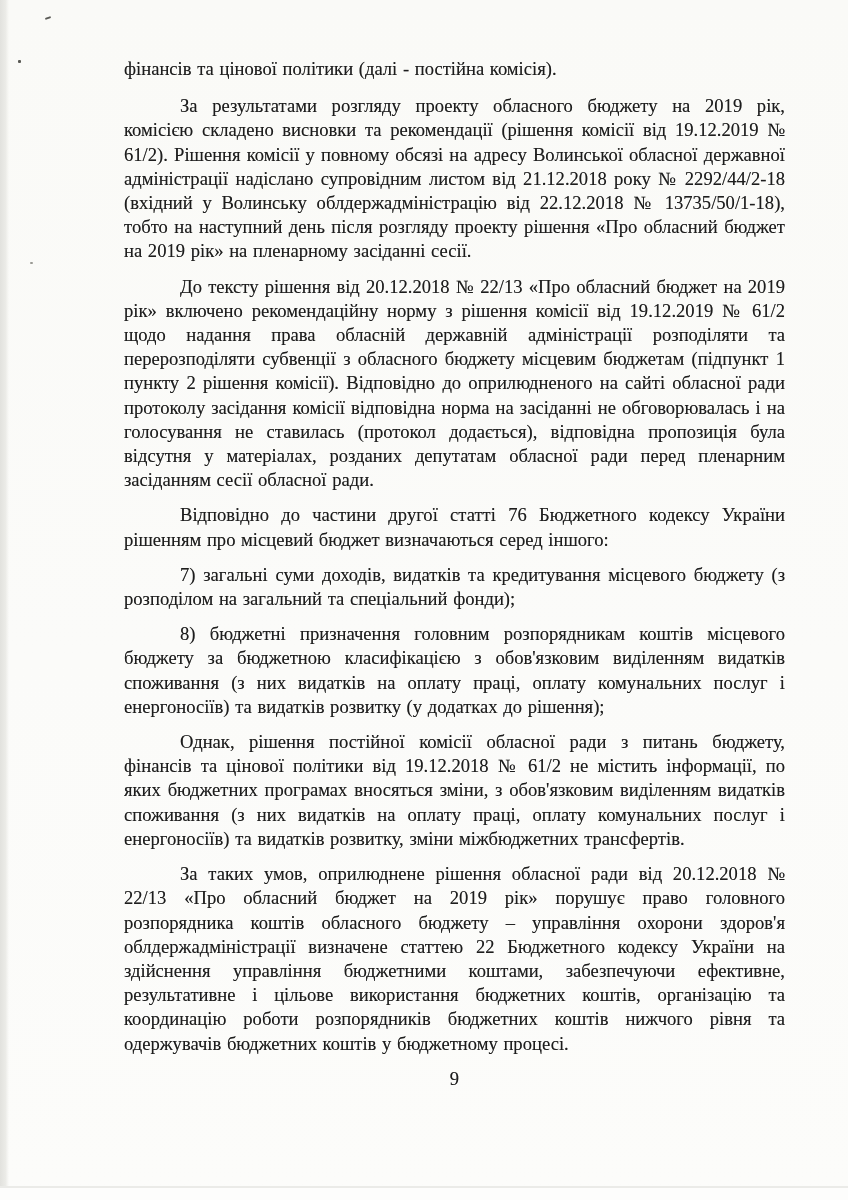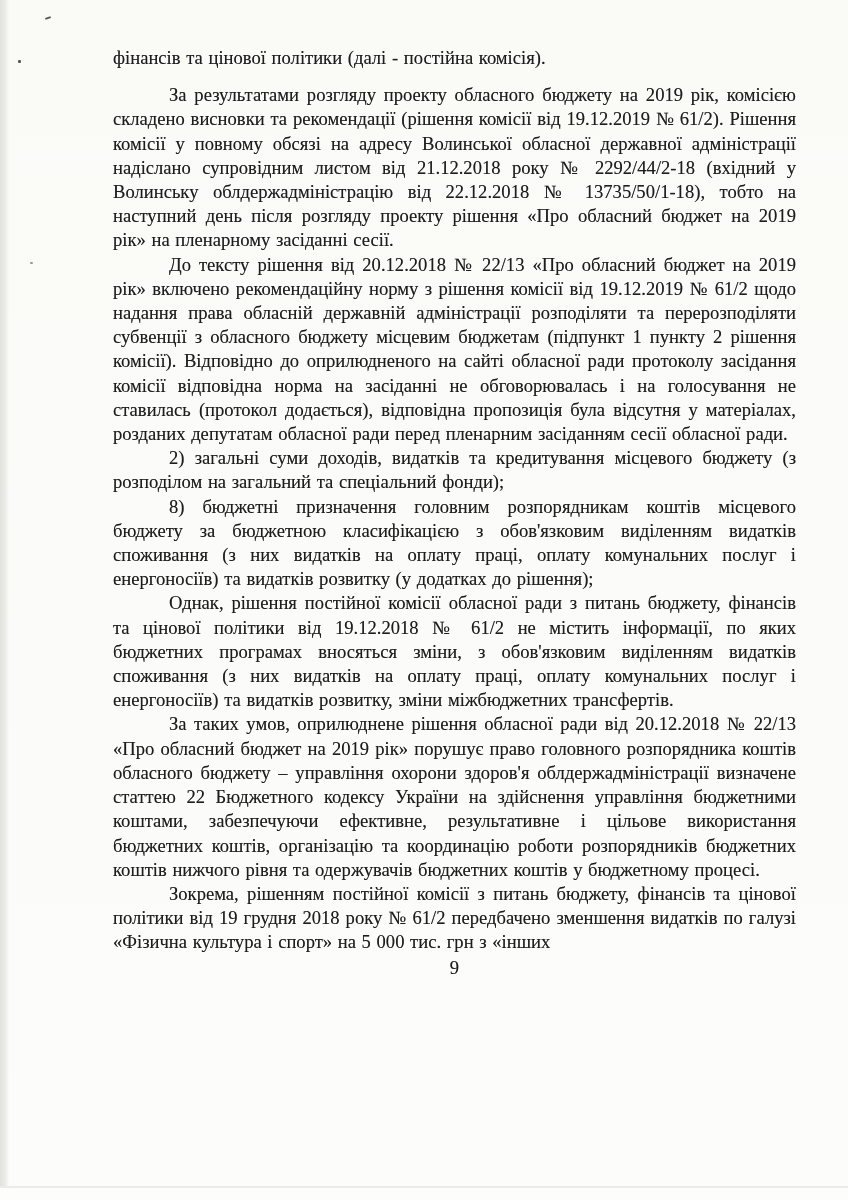--- a/index.html
+++ b/index.html
@@ -50,21 +50,21 @@
     top: 46px;
     width: 683px;
     font-family: "Liberation Serif", "DejaVu Serif", serif;
     font-size: 18.6px;
     line-height: 24.2px;
     color: #1d1d1d;
     text-align: justify;
     text-shadow: 0 0 0.4px rgba(20,20,20,0.45);
   }
   .doc p {
-    margin: 0;
+    margin: 11px;
     word-spacing: 1px;
   }
   .doc p.indent { text-indent: 56px; }
   .doc p.space-before { margin-top: 13px; }
   .doc b { font-weight: normal; }
   .page-num {
     margin-top: 1px;
     text-align: center;
     font-family: "Liberation Serif", "DejaVu Serif", serif;
     font-size: 18.6px;
@@ -79,23 +79,23 @@
   <div class="edge-shadow"></div>
   <div class="speckle s1"></div>
   <div class="speckle s2"></div>
   <div class="speckle s3"></div>
 
   <div class="doc">
 
     <p class=""><span>фінансів та цінової  політики (далі - постійна комісія).</span></p>
       <p class="indent space-before"><span>За результатами розгляду проекту обласного бюджету на 2019 рік, комісією складено висновки та рекомендації (рішення комісії від 19.12.2019 № 61/2). </span><b>Рішення комісії у повному обсязі на адресу Волинської обласної державної адміністрації надіслано супровідним листом від  21.12.2018 року № 2292/44/2-18 (вхідний у Волинську облдержадміністрацію від 22.12.2018 № 13735/50/1-18), тобто на наступний день після розгляду проекту рішення «Про обласний бюджет на 2019 рік» на пленарному засіданні сесії.</b></p>
       <p class="indent"><span>До тексту рішення від 20.12.2018 № 22/13 «Про обласний бюджет на 2019 рік» включено рекомендаційну норму з рішення комісії від 19.12.2019 № 61/2 щодо надання права обласній державній адміністрації розподіляти та перерозподіляти субвенції з обласного бюджету місцевим бюджетам (підпункт 1 пункту 2 рішення комісії). </span><b>Відповідно до оприлюдненого на сайті обласної ради протоколу засідання комісії відповідна норма на засіданні не обговорювалась і на голосування не ставилась (протокол додається), відповідна пропозиція була відсутня у матеріалах, розданих депутатам обласної ради перед пленарним засіданням сесії обласної ради.</b></p>
-      <p class="indent"><span>2) загальні суми доходів, видатків та кредитування місцевого бюджету (з розподілом на загальний та спеціальний фонди);</span></p>
+      <p class="indent"><span>Відповідно до частини другої статті 76 Бюджетного кодексу України рішенням про місцевий бюджет визначаються серед іншого:</span></p>
+      <p class="indent"><span>7) загальні суми доходів, видатків та кредитування місцевого бюджету (з розподілом на загальний та спеціальний фонди);</span></p>
       <p class="indent"><span>8) бюджетні призначення головним розпорядникам коштів місцевого бюджету за бюджетною класифікацією з обов'язковим виділенням видатків споживання (з них видатків на оплату праці, оплату комунальних послуг і енергоносіїв) та видатків розвитку (у додатках до рішення);</span></p>
       <p class="indent"><span>Однак, рішення постійної комісії обласної ради з питань бюджету, фінансів та цінової політики від 19.12.2018 № 61/2 не містить інформації, по яких бюджетних програмах вносяться зміни, з обов'язковим виділенням видатків споживання (з них видатків на оплату праці, оплату комунальних послуг і енергоносіїв) та видатків розвитку, зміни міжбюджетних трансфертів.</span></p>
       <p class="indent"><span>За таких умов, оприлюднене рішення обласної ради від 20.12.2018 № 22/13 «Про обласний бюджет на 2019 рік» порушує право головного розпорядника коштів обласного бюджету – управління охорони здоров'я облдержадміністрації визначене статтею 22 Бюджетного кодексу України на здійснення управління бюджетними коштами, забезпечуючи ефективне, результативне і цільове використання бюджетних коштів, організацію та координацію роботи розпорядників бюджетних коштів нижчого рівня та одержувачів бюджетних коштів у бюджетному процесі.</span></p>
-      <p class="indent"><span>Зокрема, рішенням постійної комісії з питань бюджету, фінансів та цінової політики від 19 грудня 2018 року № 61/2 передбачено зменшення видатків по галузі «Фізична культура і спорт» на 5 000 тис. грн з «інших</span></p>
       <div class="page-num">9</div>
   </div>
 
   <div class="bottom-line"></div>
   <div class="bottom-band"></div>
 </div>
 
 </body></html>

